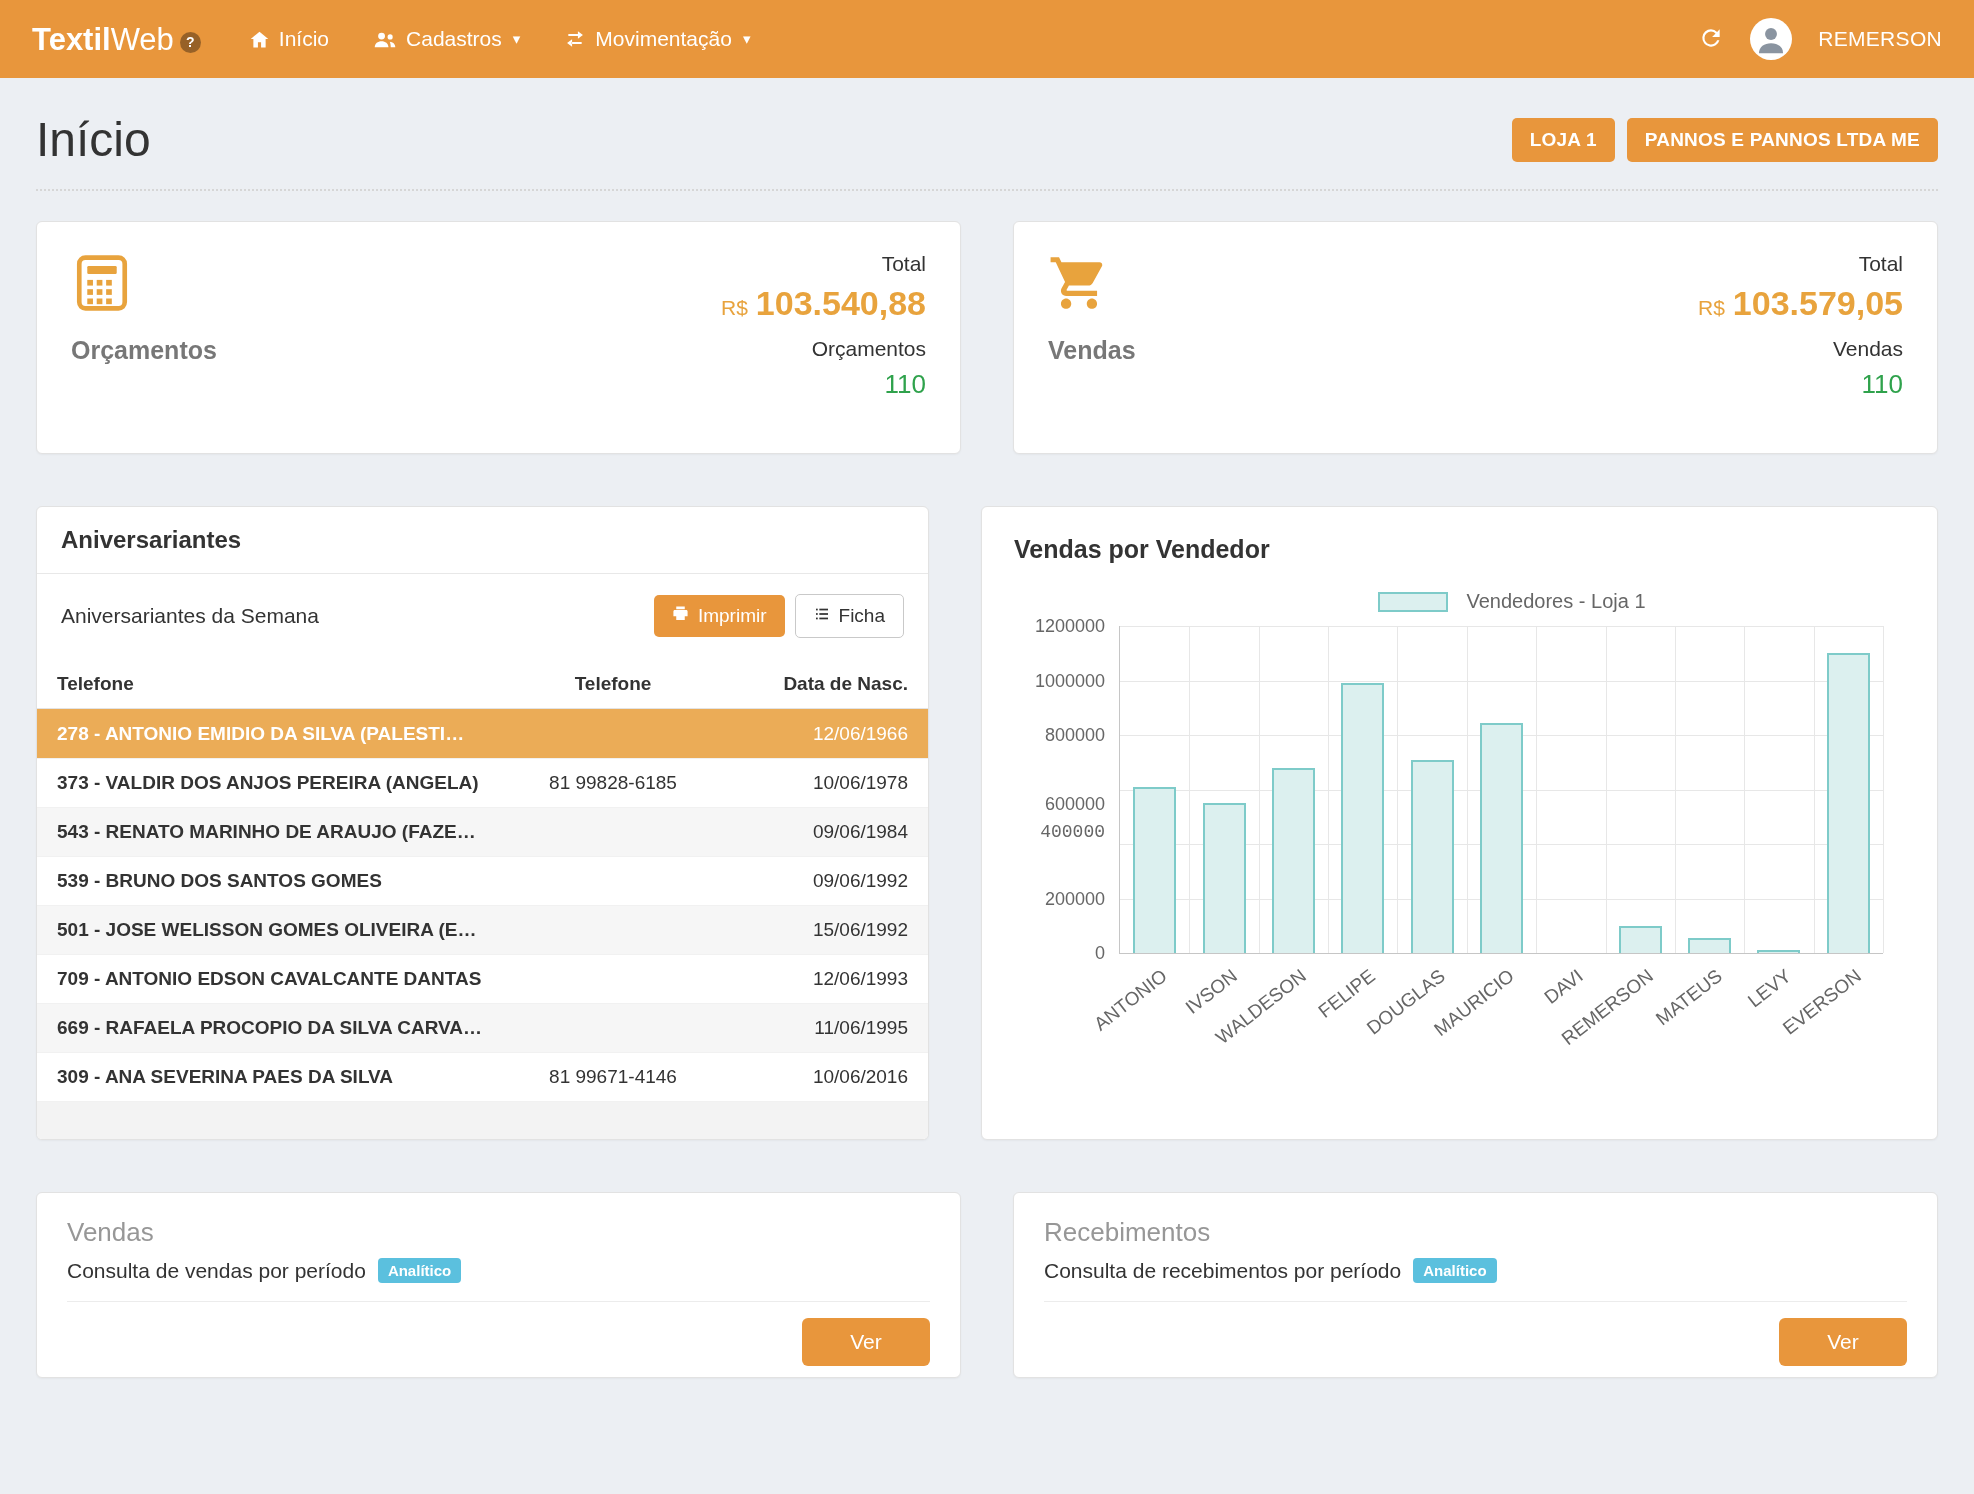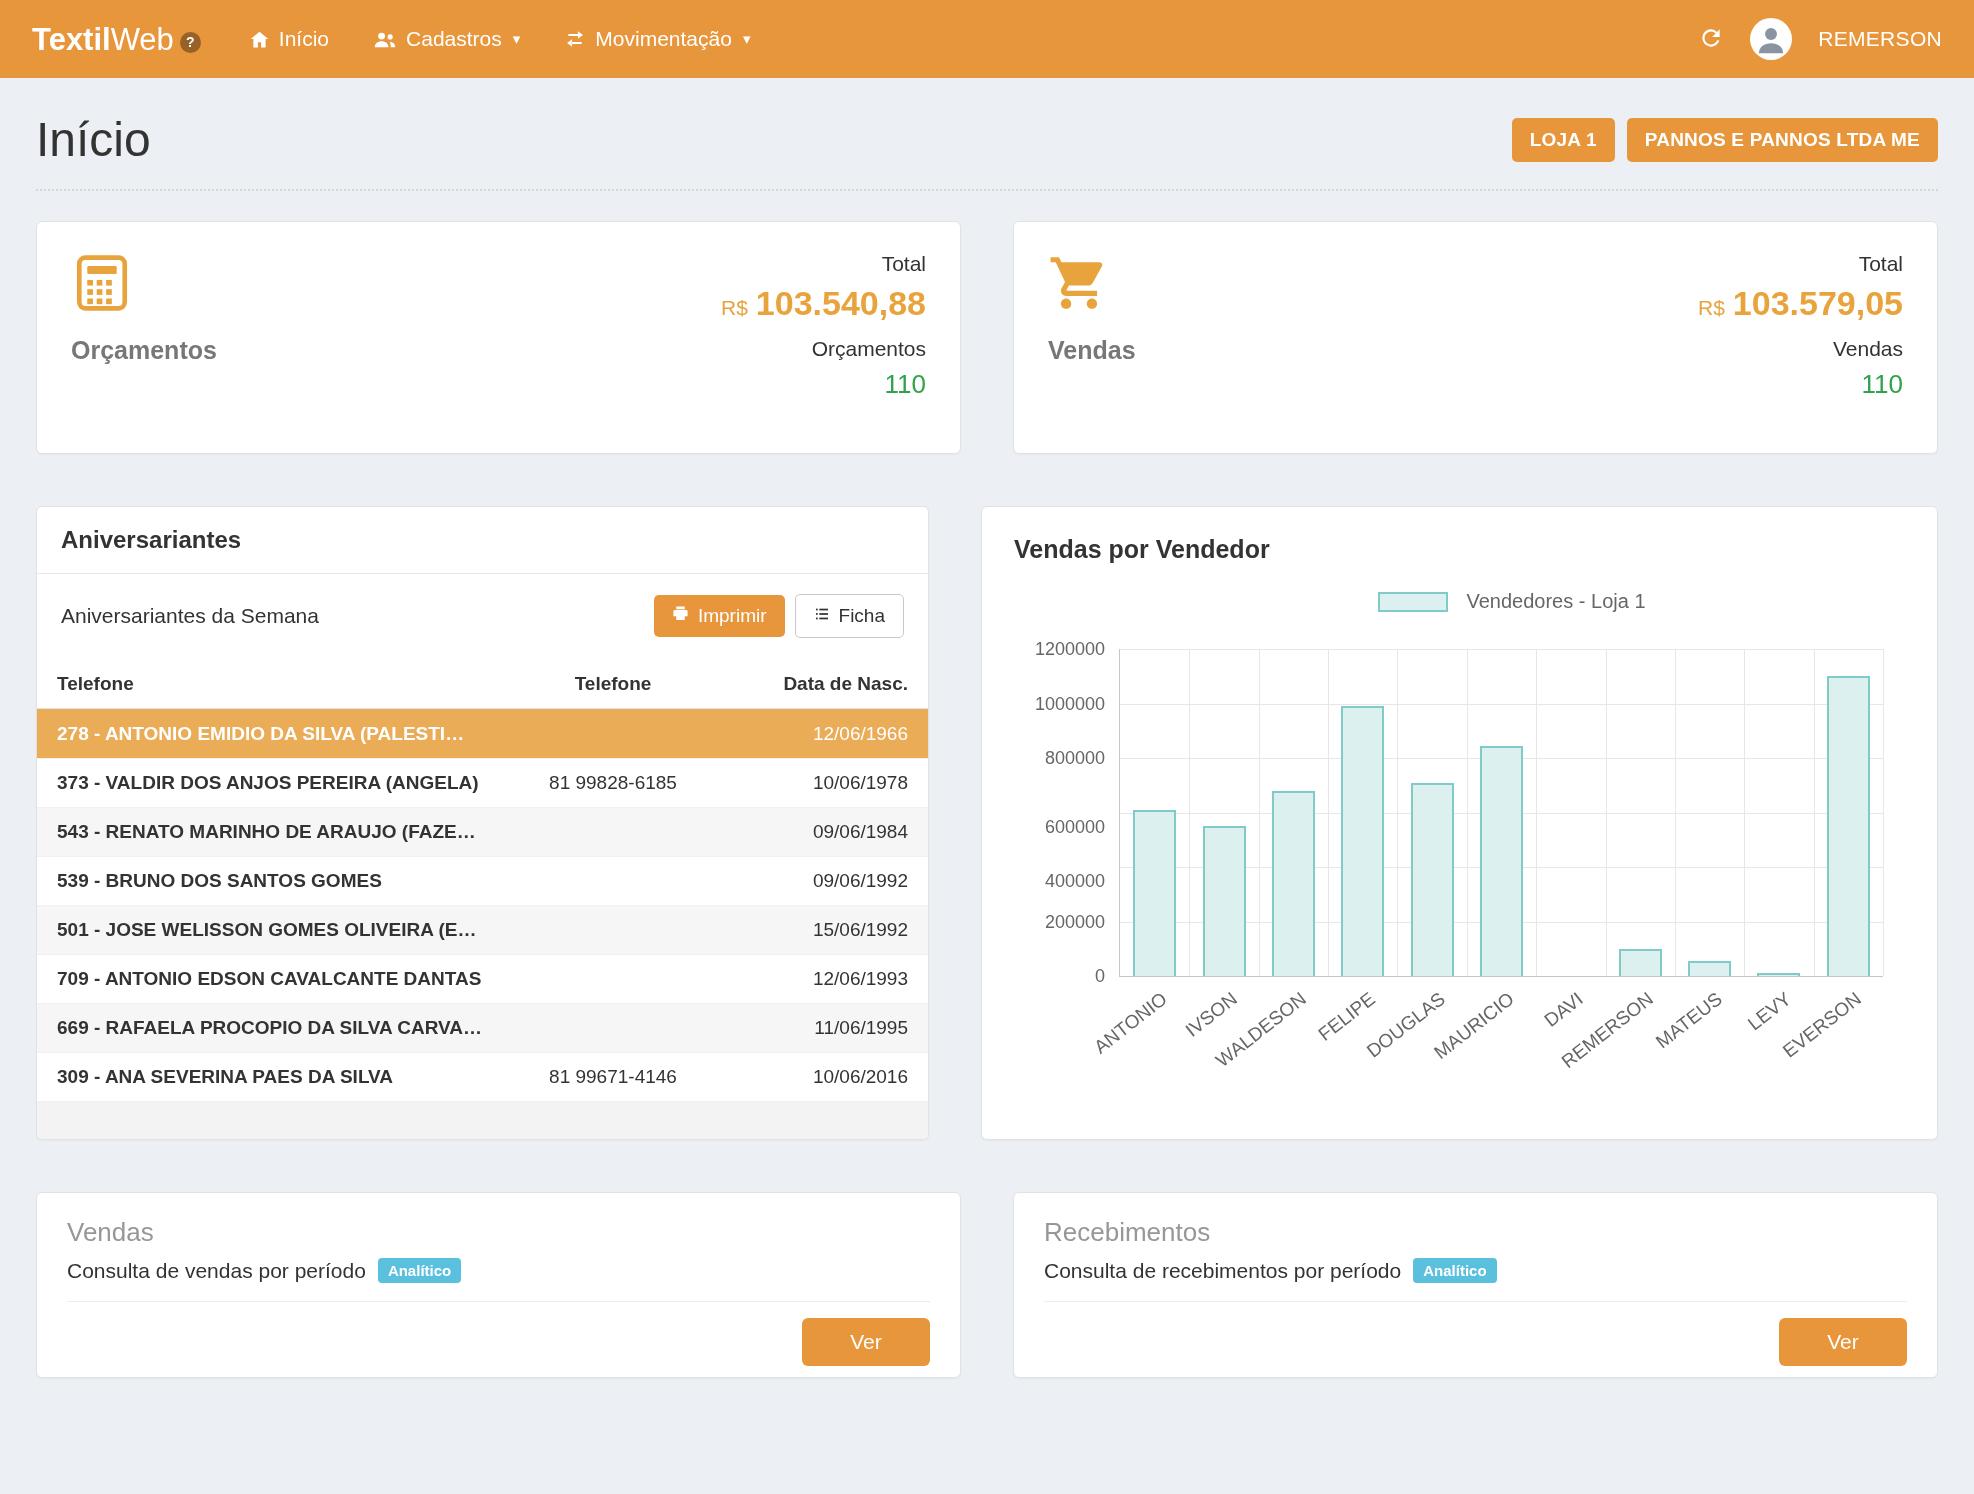--- a/index.html
+++ b/index.html
@@ -80,21 +80,21 @@
   .trow:first-child{border-top:none;}
   .trow.stripe{background:#f6f6f6;}
   .trow .cliente{font-weight:700;color:#333;}
   .trow.selected{background:var(--highlight);}
   .trow.selected .td{color:#fff;}
   .trow.filler{height:40px;background:#f3f3f3;}
 
   
   .chart-card{padding:28px 32px;}
   .chart-title{font-size:25px;font-weight:700;margin:0 0 26px;}
-  .chart-legend{display:flex;align-items:center;justify-content:center;gap:18px;margin:4px 0 36px;padding-left:105px;}
+  .chart-legend{display:flex;align-items:center;justify-content:center;gap:18px;margin:4px 0 13px;padding-left:105px;}
   .legend-swatch{width:70px;height:20px;border:2px solid #7ecbc9;background:#dcf0ef;display:inline-block;}
   .legend-label{font-size:20px;color:#666;}
   .chart-body{display:flex;margin-right:22px;}
   .y-axis{position:relative;width:105px;height:328px;}
   .ylab{position:absolute;right:14px;transform:translateY(-50%);font-size:18px;color:#666;white-space:nowrap;}
   .plot{position:relative;flex:1;height:328px;border-left:1px solid #c6c6c6;border-bottom:1px solid #c6c6c6;}
   .hgrid{position:absolute;left:0;right:0;height:1px;background:#e7e7e7;}
   .vgrid{position:absolute;top:0;bottom:0;width:1px;background:#e7e7e7;}
   .bar{position:absolute;bottom:0;border:2px solid #7ecbc9;border-bottom:none;background:#dcf0ef;}
   .xlab{position:absolute;top:calc(100% + 12px);transform:translateX(-100%) rotate(-38deg);transform-origin:100% 0;white-space:nowrap;font-size:19px;color:#666;}
@@ -318,21 +318,21 @@
     <div class="col card tall-card chart-card">
       <h2 class="chart-title">Vendas por Vendedor</h2>
       <div class="chart-legend">
         <span class="legend-swatch" style="background: rgb(220, 240, 239); border-color: rgb(126, 203, 201);"></span>
         <span class="legend-label">Vendedores - Loja 1</span>
       </div>
       <div class="chart-body">
         <div class="y-axis">
             <div class="ylab" style="top: 327px;">0</div>
             <div class="ylab" style="top: 272.5px;">200000</div>
-            <div class="ylab" style="top: 232px;">400000</div>
+            <div class="ylab" style="top: 206px; font-family: Liberation Mono, monospace;">400000</div>
             <div class="ylab" style="top: 178px;">600000</div>
             <div class="ylab" style="top: 109px;">800000</div>
             <div class="ylab" style="top: 54.5px;">1000000</div>
             <div class="ylab" style="top: 0px;">1200000</div>
           </div>
         <div class="plot">
             <div class="hgrid" style="top: 272.5px;"></div>
             <div class="hgrid" style="top: 218px;"></div>
             <div class="hgrid" style="top: 163.5px;"></div>
             <div class="hgrid" style="top: 109px;"></div>

